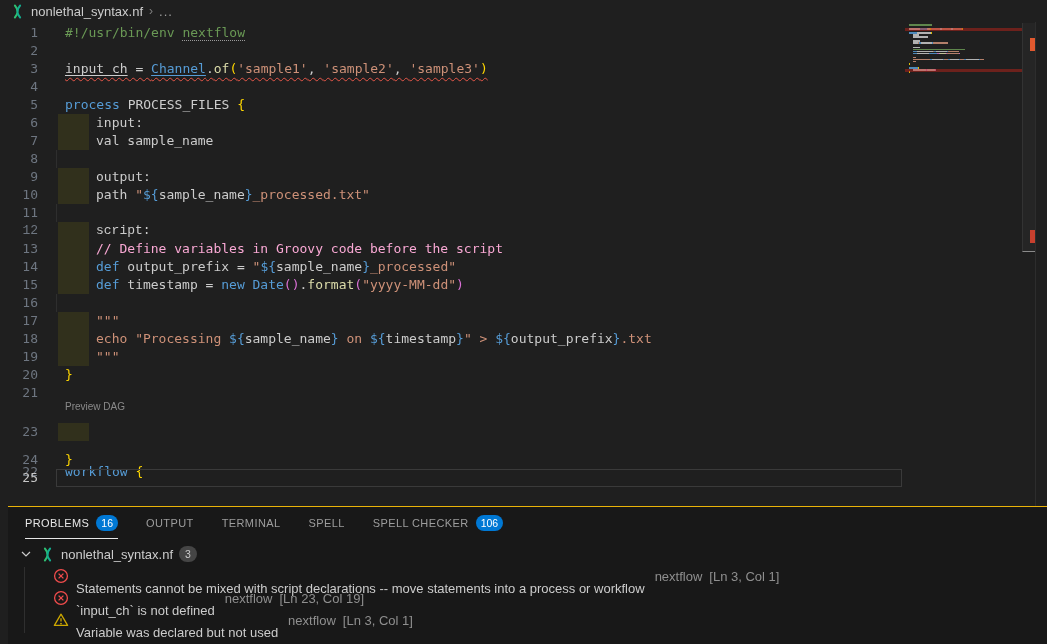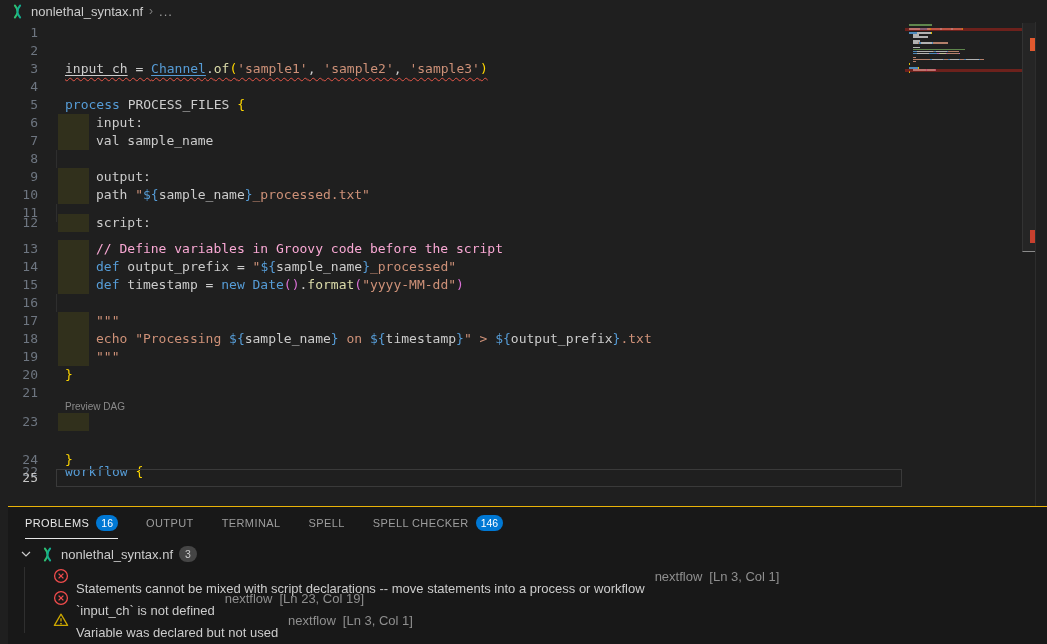--- a/index.html
+++ b/index.html
@@ -89,43 +89,43 @@
           <path d="M13.5 2 Q6.5 10 13.5 18" fill="none" stroke="#13ae8f" stroke-width="2.6" stroke-linecap="round"></path>
         </svg>
       </span>
     <span>nonlethal_syntax.nf</span>
     <span class="sep">›</span>
     <span class="more">...</span>
   </div>
 
   <div id="editor">
     <div id="code">
-        <div class="row" style="top: 2px;"><span class="lnum">1</span></div>
+        <div class="row" style="top: 2px;"><span class="lnum">1</span><span class="ctext"><span style="color: rgb(106, 153, 85);">#!/usr/bin/env </span><span class="u-dotted" style="color: rgb(106, 153, 85);">nextflow</span></span></div>
         <div class="row" style="top: 20px;"><span class="lnum">2</span><span class="ctext"></span></div>
         <div class="row" style="top: 38px;"><span class="lnum">3</span><span class="ctext wavy"><span class="u-solid" style="color: rgb(204, 204, 204);">input_ch</span><span style="color: rgb(204, 204, 204);"> = </span><span class="u-solid" style="color: rgb(86, 156, 214);">Channel</span><span style="color: rgb(204, 204, 204);">.</span><span style="color: rgb(220, 220, 170);">of</span><span style="color: rgb(255, 215, 0);">(</span><span style="color: rgb(206, 145, 120);">'sample1'</span><span style="color: rgb(204, 204, 204);">, </span><span style="color: rgb(206, 145, 120);">'sample2'</span><span style="color: rgb(204, 204, 204);">, </span><span style="color: rgb(206, 145, 120);">'sample3'</span><span style="color: rgb(255, 215, 0);">)</span></span></div>
         <div class="row" style="top: 56px;"><span class="lnum">4</span><span class="ctext"></span></div>
         <div class="row" style="top: 74px;"><span class="lnum">5</span><span class="ctext"><span style="color: rgb(86, 156, 214);">process </span><span style="color: rgb(204, 204, 204);">PROCESS_FILES </span><span style="color: rgb(255, 215, 0);">{</span></span></div>
         <div class="row" style="top: 92px;"><div class="indent-block"></div><span class="lnum">6</span><span class="ctext indented"><span style="color: rgb(204, 204, 204);">input:</span></span></div>
         <div class="row" style="top: 110px;"><div class="indent-block"></div><span class="lnum">7</span><span class="ctext indented"><span style="color: rgb(204, 204, 204);">val sample_name</span></span></div>
         <div class="row" style="top: 128px;"><div class="indent-guide"></div><span class="lnum">8</span><span class="ctext"></span></div>
         <div class="row" style="top: 146px;"><div class="indent-block"></div><span class="lnum">9</span><span class="ctext indented"><span style="color: rgb(204, 204, 204);">output:</span></span></div>
         <div class="row" style="top: 164px;"><div class="indent-block"></div><span class="lnum">10</span><span class="ctext indented"><span style="color: rgb(204, 204, 204);">path </span><span style="color: rgb(206, 145, 120);">"</span><span style="color: rgb(86, 156, 214);">${</span><span style="color: rgb(204, 204, 204);">sample_name</span><span style="color: rgb(86, 156, 214);">}</span><span style="color: rgb(206, 145, 120);">_processed.txt"</span></span></div>
         <div class="row" style="top: 182px;"><div class="indent-guide"></div><span class="lnum">11</span><span class="ctext"></span></div>
-        <div class="row" style="top: 192px;"><div class="indent-block"></div><span class="lnum">12</span><span class="ctext indented"><span style="color: rgb(204, 204, 204);">script:</span></span></div>
+        <div class="row" style="top: 200px; font-family: Liberation Mono, monospace;"><div class="indent-block"></div><span class="lnum">12</span><span class="ctext indented"><span style="color: rgb(204, 204, 204);">script:</span></span></div>
         <div class="row" style="top: 218px;"><div class="indent-block"></div><span class="lnum">13</span><span class="ctext indented"><span style="color: #f9a8d4;">// Define variables in Groovy code before the script</span></span></div>
         <div class="row" style="top: 236px;"><div class="indent-block"></div><span class="lnum">14</span><span class="ctext indented"><span style="color: rgb(86, 156, 214);">def </span><span style="color: rgb(204, 204, 204);">output_prefix = </span><span style="color: rgb(206, 145, 120);">"</span><span style="color: rgb(86, 156, 214);">${</span><span style="color: rgb(204, 204, 204);">sample_name</span><span style="color: rgb(86, 156, 214);">}</span><span style="color: rgb(206, 145, 120);">_processed"</span></span></div>
         <div class="row" style="top: 254px;"><div class="indent-block"></div><span class="lnum">15</span><span class="ctext indented"><span style="color: rgb(86, 156, 214);">def </span><span style="color: rgb(204, 204, 204);">timestamp = </span><span style="color: rgb(86, 156, 214);">new </span><span style="color: rgb(86, 156, 214);">Date</span><span style="color: rgb(218, 112, 214);">()</span><span style="color: rgb(204, 204, 204);">.</span><span style="color: rgb(220, 220, 170);">format</span><span style="color: rgb(218, 112, 214);">(</span><span style="color: rgb(206, 145, 120);">"yyyy-MM-dd"</span><span style="color: rgb(218, 112, 214);">)</span></span></div>
         <div class="row" style="top: 272px;"><div class="indent-guide"></div><span class="lnum">16</span><span class="ctext"></span></div>
         <div class="row" style="top: 290px;"><div class="indent-block"></div><span class="lnum">17</span><span class="ctext indented"><span style="color: rgb(206, 145, 120);">"""</span></span></div>
         <div class="row" style="top: 308px;"><div class="indent-block"></div><span class="lnum">18</span><span class="ctext indented"><span style="color: rgb(206, 145, 120);">echo "Processing </span><span style="color: rgb(86, 156, 214);">${</span><span style="color: rgb(204, 204, 204);">sample_name</span><span style="color: rgb(86, 156, 214);">}</span><span style="color: rgb(206, 145, 120);"> on </span><span style="color: rgb(86, 156, 214);">${</span><span style="color: rgb(204, 204, 204);">timestamp</span><span style="color: rgb(86, 156, 214);">}</span><span style="color: rgb(206, 145, 120);">" &gt; </span><span style="color: rgb(86, 156, 214);">${</span><span style="color: rgb(204, 204, 204);">output_prefix</span><span style="color: rgb(86, 156, 214);">}</span><span style="color: rgb(206, 145, 120);">.txt</span></span></div>
         <div class="row" style="top: 326px;"><div class="indent-block"></div><span class="lnum">19</span><span class="ctext indented"><span style="color: rgb(206, 145, 120);">"""</span></span></div>
         <div class="row" style="top: 344px;"><span class="lnum">20</span><span class="ctext"><span style="color: rgb(255, 215, 0);">}</span></span></div>
         <div class="row" style="top: 362px;"><span class="lnum">21</span><span class="ctext"></span></div>
         <div class="row" style="top: 393px; margin-top: 48px;"><span class="lnum">22</span><span class="ctext"><span style="color: rgb(86, 156, 214);">workflow </span><span style="color: rgb(255, 215, 0);">{</span></span></div>
-        <div class="row" style="top: 391px;"><div class="indent-block"></div><span class="lnum">23</span></div>
+        <div class="row" style="top: 401px;"><div class="indent-block"></div><span class="lnum">23</span></div>
         <div class="row" style="top: 429px;"><span class="lnum">24</span><span class="ctext"><span style="color: rgb(255, 215, 0);">}</span></span></div>
         <div class="row" style="top: 447px;"><div class="curline-box"></div><span class="lnum cur">25</span><span class="ctext"></span></div>
       </div>
     <div class="codelens" id="codelens" style="top:378px;">Preview DAG</div>
     <div id="minimap">
         <div class="mm-row" style="top: 2px;">
           <div class="mm-seg" style="left: 4px; width: 15px; background: rgb(106, 153, 85);"></div>
           <div class="mm-seg" style="left: 19px; width: 8px; background: rgb(106, 153, 85);"></div>
         </div>
         <div class="mm-row" style="top: 6.1px;">
@@ -249,21 +249,21 @@
           <span>OUTPUT</span>
         </div>
         <div class="ptab">
           <span>TERMINAL</span>
         </div>
         <div class="ptab">
           <span>SPELL</span>
         </div>
         <div class="ptab">
           <span>SPELL CHECKER</span>
-          <span class="badge">146</span>
+          <span class="badge">106</span>
         </div>
       </div>
     <div id="tree">
       <div class="tree-file" id="tree-file">
         <span id="tree-chevron">
             <svg width="16" height="16" viewBox="0 0 16 16">
               <path d="M4 6 L8 10 L12 6" fill="none" stroke="#cccccc" stroke-width="1.2"></path>
             </svg>
           </span>
         <span class="nf-icon-slot">

